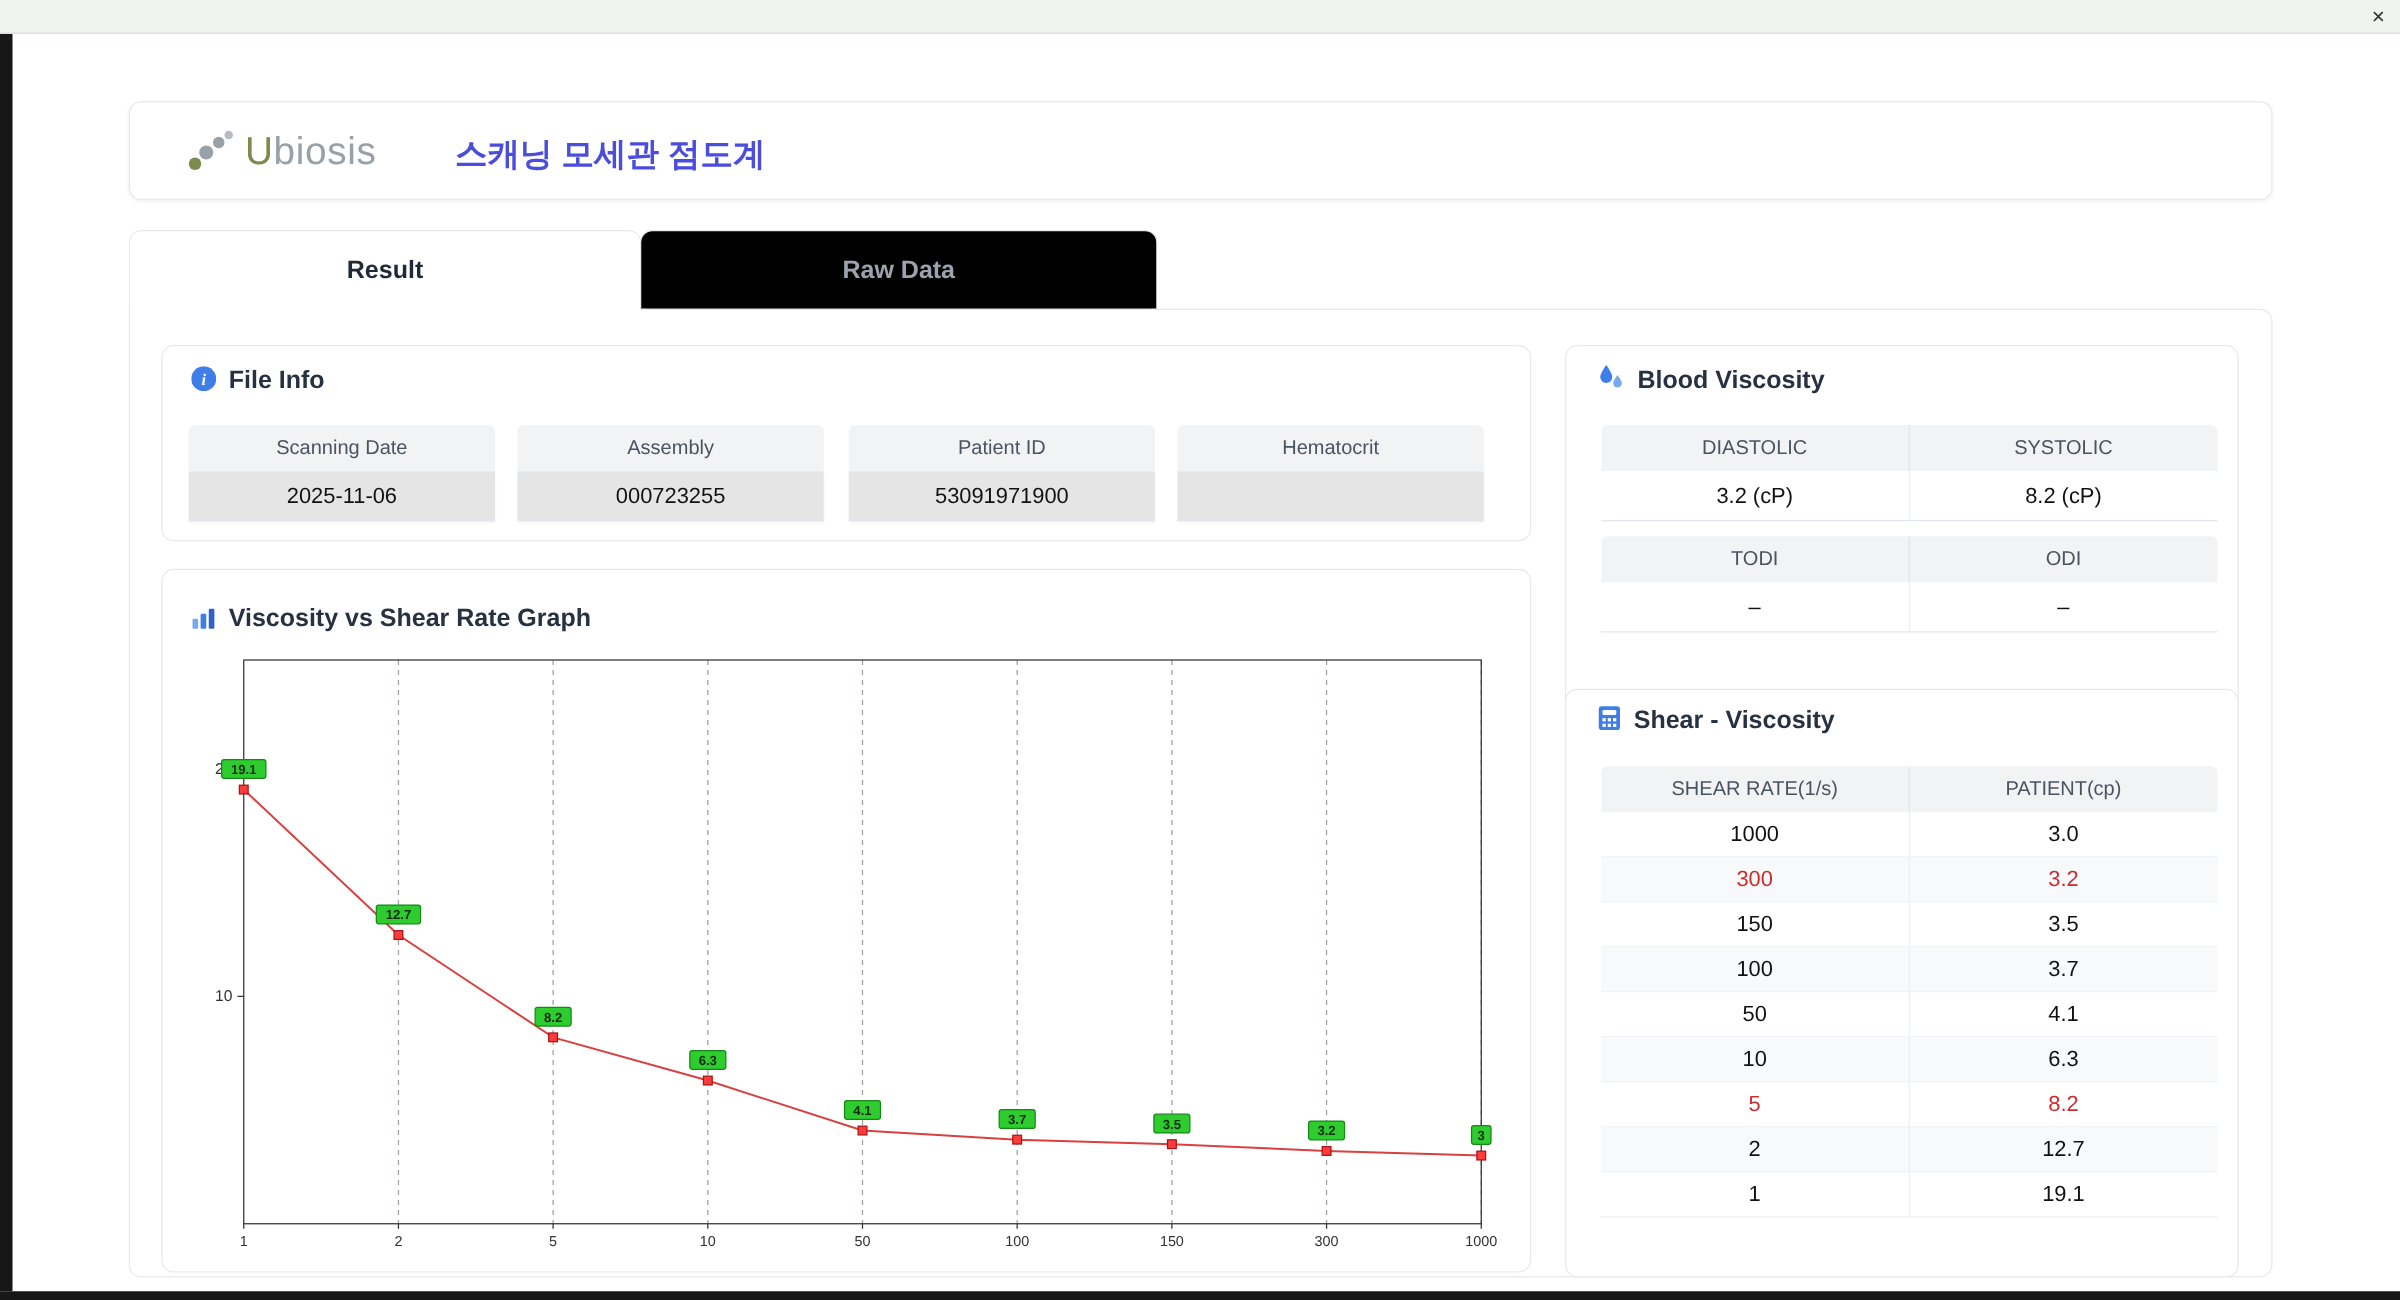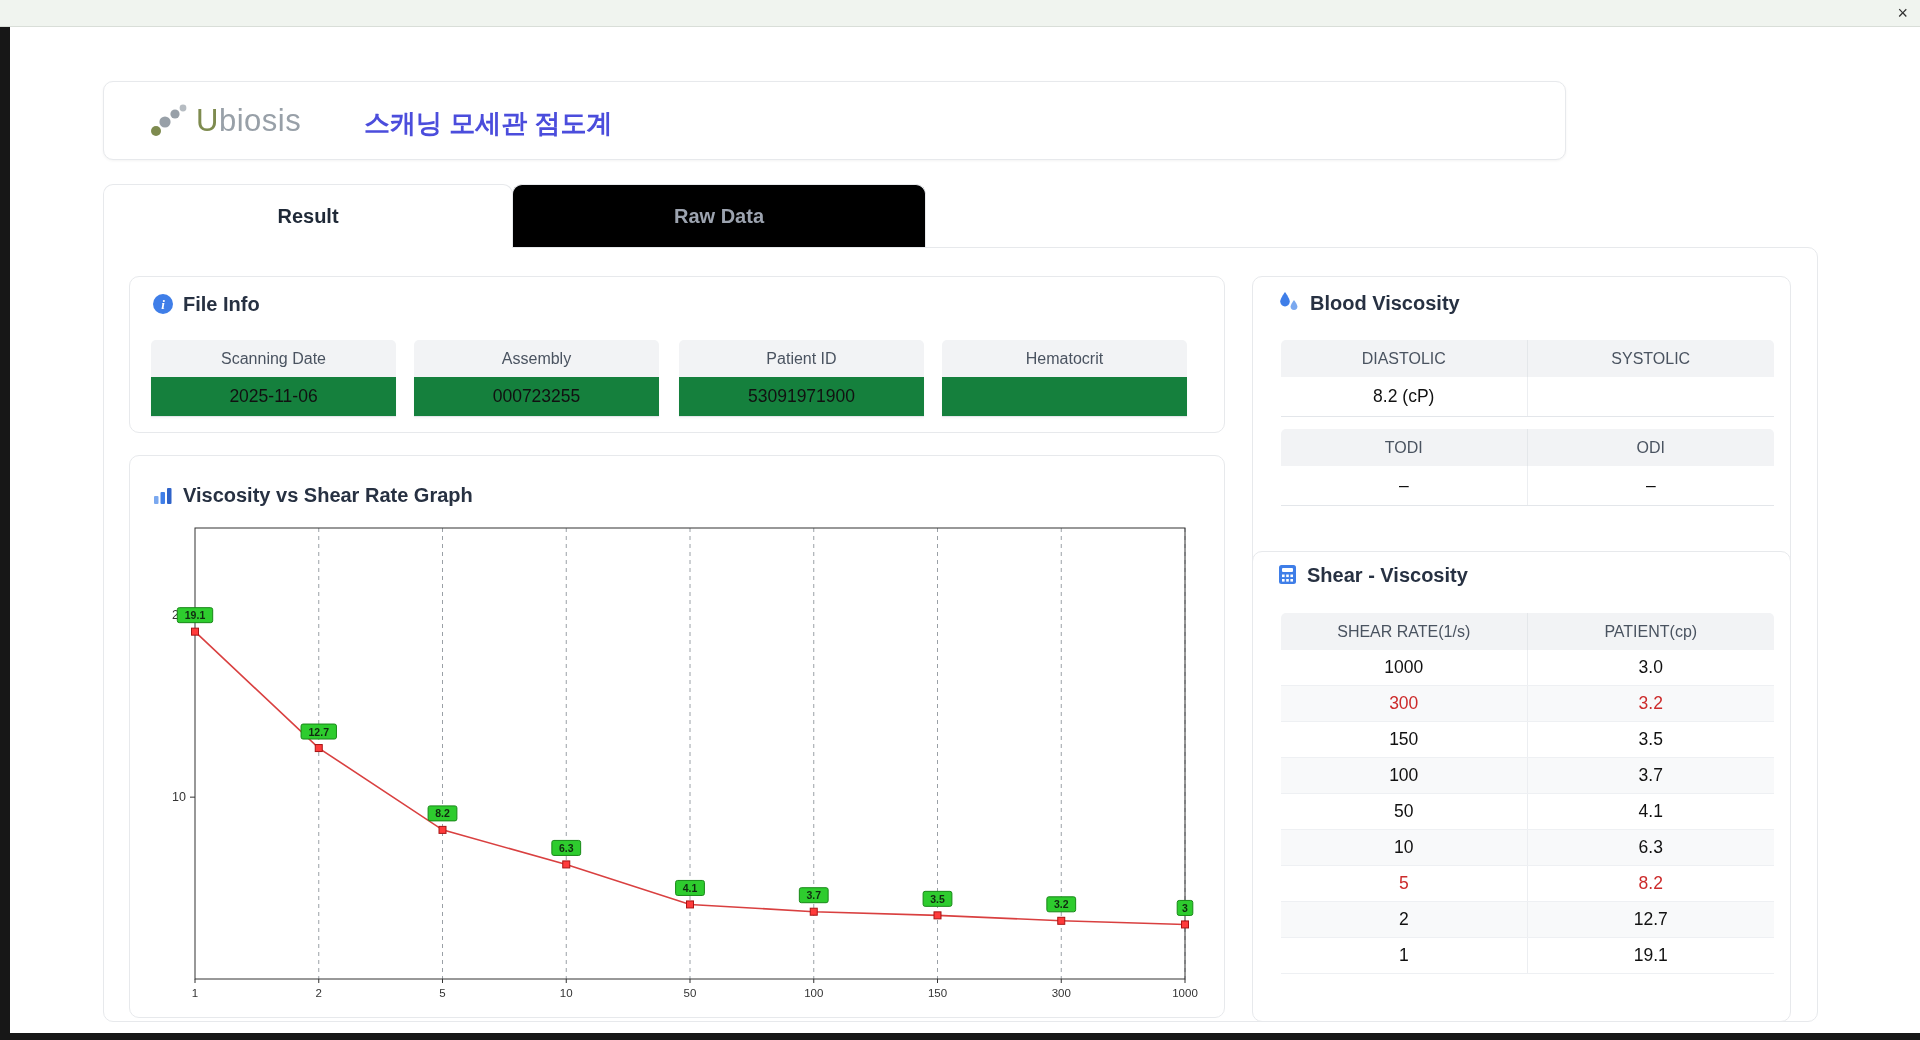--- a/index.html
+++ b/index.html
@@ -9,21 +9,21 @@
   .topbar { position:absolute; left:0; top:0; width:1920px; height:27px;
     background:#f0f4ef; border-bottom:1px solid #d9ded8; z-index:50; }
   .close-btn { position:absolute; right:12px; top:3px; font-size:18px; color:#333;
     line-height:20px; cursor:default; }
   .edge-left { position:absolute; left:0; top:27px; width:10px; height:1006px; background:#171717; }
   .edge-bottom { position:absolute; left:0; top:1033px; width:1920px; height:7px; background:#171717; }
 
   .card { position:absolute; background:#fff; border:1px solid #e7e9ec; border-radius:10px; }
 
   
-  .header-card { left:103px; top:81px; width:1463px; height:79px;
+  .header-card { left:103px; top:81px; width:1715px; height:79px;
     box-shadow:0 1px 3px rgba(0,0,0,.05);padding-left:19px; }
   .logo { position:absolute; left:44px; top:18px; display:flex; align-items:center; }
   .logo-text { font-size:31px; font-weight:500; color:#98a0a8; letter-spacing:.5px; margin-left:6px; }
   .logo-text .u { color:#7e8b4f; }
   .app-title { position:absolute; left:260px; top:24px; font-size:26px; font-weight:700; color:#4b4ddc; }
 
   
   .tab { position:absolute; display:flex; align-items:center; justify-content:center;
     font-weight:700; font-size:20px; border-radius:10px 10px 0 0; }
   .tab-result { left:103px; top:184px; width:410px; height:64px; background:#fff;
@@ -35,21 +35,21 @@
 
   .sec-title { position:absolute; font-size:20px; font-weight:700; color:#273142; white-space:nowrap; }
   .icon-badge { display:inline-block; vertical-align:-3px; margin-right:10px; }
 
   
   .fileinfo-card { left:129px; top:276px; width:1096px; height:157px; z-index:4; }
   .field { position:absolute; width:245px; }
   .field-label { height:37px; background:#f2f3f5; border-radius:5px 5px 0 0;
     display:flex; align-items:center; justify-content:center; font-size:16px; color:#4a5360; }
   .field-value { height:40px; display:flex; align-items:center; justify-content:center;
-    font-size:17.5px; color:#111; background:#15803d; border-bottom:1px solid #e3e6ea;
+    font-size:17.5px; color:#111; background:#e5e5e5; border-bottom:1px solid #e3e6ea;
     box-shadow:0 1px 2px rgba(0,0,0,.04); }
 
   
   .graph-card { left:129px; top:455px; width:1096px; height:563px; z-index:4; }
   .chart-wrap { position:absolute; left:11px; top:62px; width:1072px; height:492px; }
 
   
   .bv-card { left:1252px; top:276px; width:539px; height:295px; z-index:4; }
   .sv-card { left:1252px; top:551px; width:539px; height:471px; z-index:4; }
 
@@ -217,20 +217,21 @@
           <path d="M16 9 C16 9 12.6 13.4 12.6 15.6 a3.4 3.4 0 0 0 6.8 0 C19.4 13.4 16 9 16 9 Z" fill="#7aa8ef"></path>
         </svg>
     </span><span>Blood Viscosity</span>
   </div>
   <div id="bv-table">
       <div class="pair-head" style="top: 63px;">
         <div>DIASTOLIC</div>
         <div>SYSTOLIC</div>
       </div>
       <div class="pair-vals" style="top: 100px;">
+        <div>3.2 (cP)</div>
         <div>8.2 (cP)</div>
       </div>
       <div class="pair-head" style="top: 152px;">
         <div>TODI</div>
         <div>ODI</div>
       </div>
       <div class="pair-vals" style="top: 189px;">
         <div>–</div>
         <div>–</div>
       </div>

